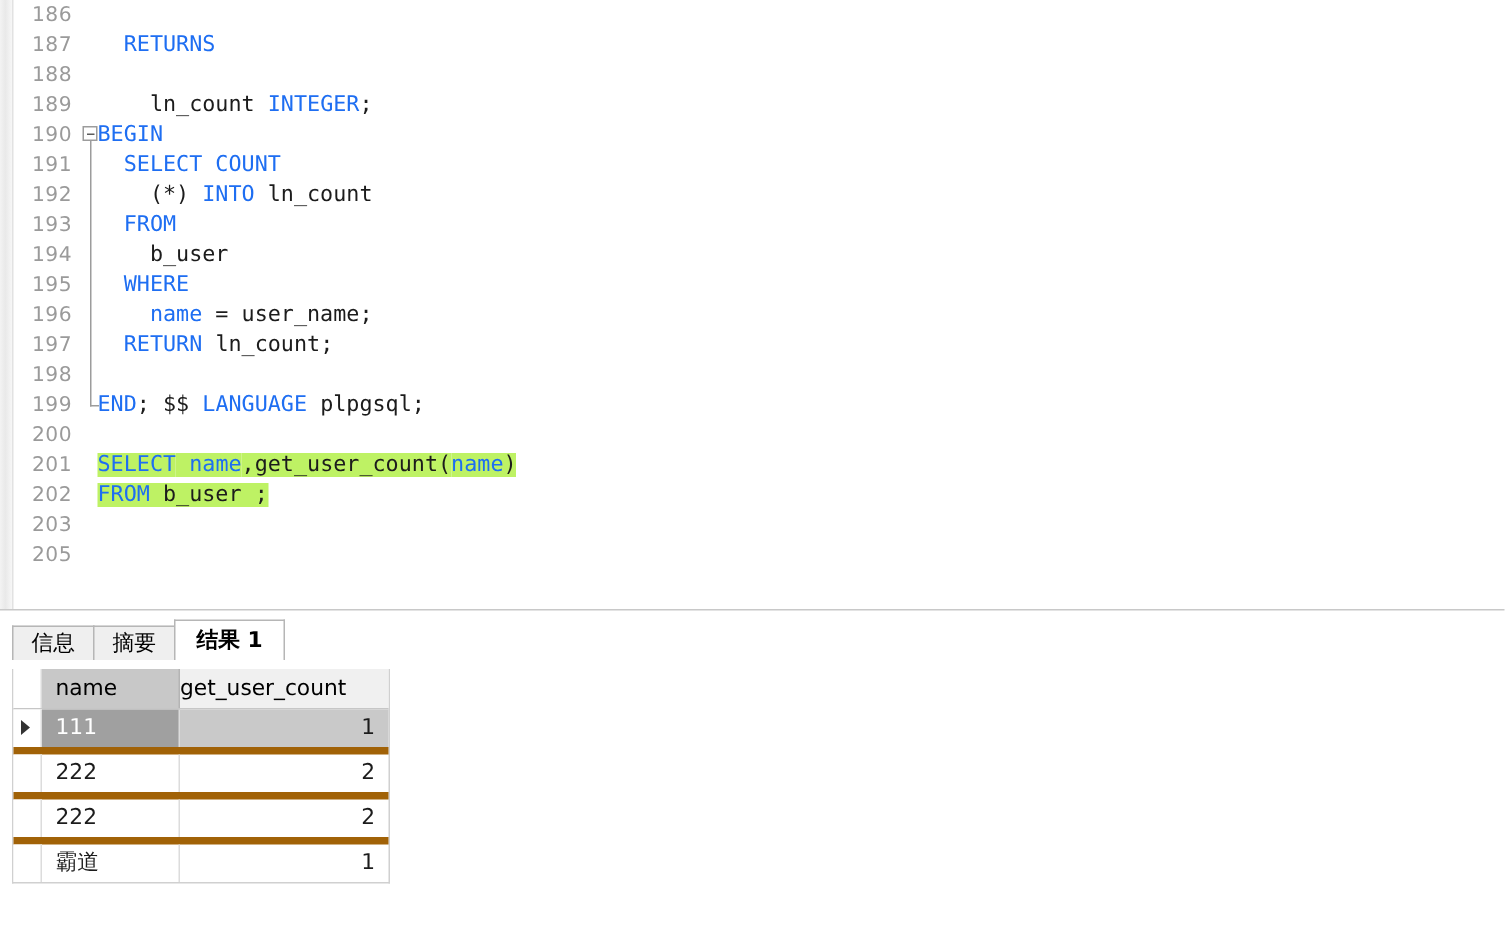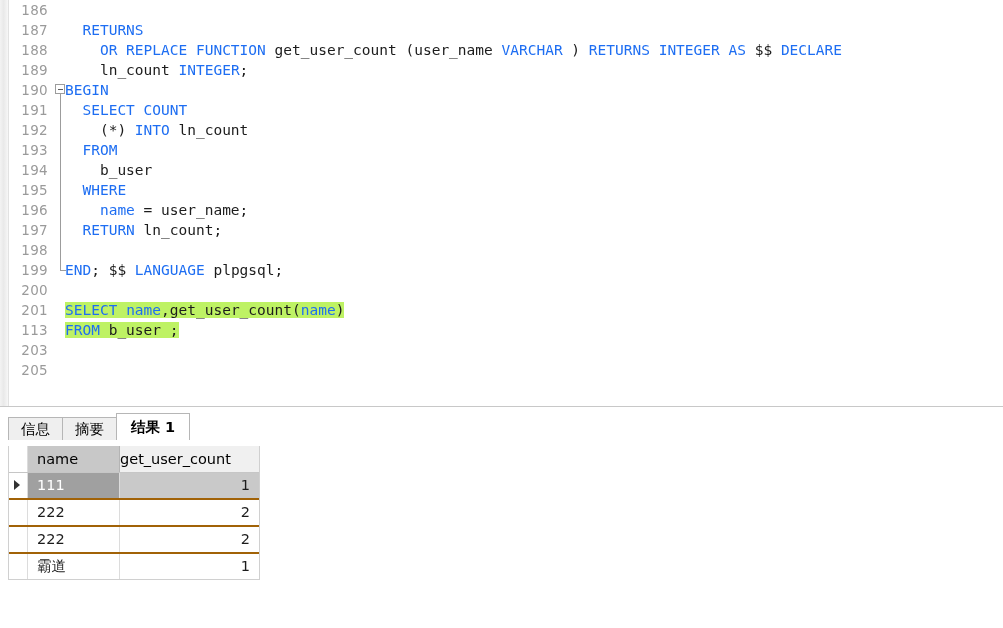--- a/index.html
+++ b/index.html
@@ -180,21 +180,21 @@
     width: 250px;
     border: 1px solid #d0d0d0;
     border-top: none;
     background: #ffffff;
     font-family: "DejaVu Sans", "Liberation Sans", sans-serif;
   }
   .grow {
     display: flex;
     height: 25px;
     align-items: stretch;
-    border-bottom: 2px solid #a16207;
+    border-bottom: 5px solid #a16207;
   }
   .grow:last-child { border-bottom: none; }
   .gind {
     width: 18px;
     flex: 0 0 18px;
     background: #ffffff;
     border-right: 1px solid #dcdcdc;
     position: relative;
   }
   .gc {
@@ -228,35 +228,35 @@
   }
 </style>
 </head>
 <body>
 
 <div id="editor">
   <div id="left-strip"></div>
   <div id="code-area">
       <div class="line"><span class="lnum">186</span><span class="fold"></span><span class="code"></span></div>
       <div class="line"><span class="lnum">187</span><span class="fold"></span><span class="code"><span>  </span><span class="kw">RETURNS</span></span></div>
-      <div class="line"><span class="lnum">188</span><span class="fold"></span><span class="code"><span>    </span><span class="kw">OR REPLACE FUNCTION</span><span> get_user_count (user_name </span><span class="kw">VARCHAR</span><span> ) </span><span class="kw">RETURNS INTEGER AS</span><span> $$ </span><span class="kw">DECLARE</span></span></div>
+      <div class="line"><span class="lnum">188</span><span class="fold"></span></div>
       <div class="line"><span class="lnum">189</span><span class="fold"></span><span class="code"><span>    ln_count </span><span class="kw">INTEGER</span><span>;</span></span></div>
       <div class="line"><span class="lnum">190</span><span class="fold"><span class="fold-box"></span><span class="fold-line"></span></span><span class="code"><span class="kw">BEGIN</span></span></div>
       <div class="line"><span class="lnum">191</span><span class="fold"><span class="fold-through"></span></span><span class="code"><span>  </span><span class="kw">SELECT COUNT</span></span></div>
       <div class="line"><span class="lnum">192</span><span class="fold"><span class="fold-through"></span></span><span class="code"><span>    (*) </span><span class="kw">INTO</span><span> ln_count</span></span></div>
       <div class="line"><span class="lnum">193</span><span class="fold"><span class="fold-through"></span></span><span class="code"><span>  </span><span class="kw">FROM</span></span></div>
       <div class="line"><span class="lnum">194</span><span class="fold"><span class="fold-through"></span></span><span class="code"><span>    b_user</span></span></div>
       <div class="line"><span class="lnum">195</span><span class="fold"><span class="fold-through"></span></span><span class="code"><span>  </span><span class="kw">WHERE</span></span></div>
       <div class="line"><span class="lnum">196</span><span class="fold"><span class="fold-through"></span></span><span class="code"><span>    </span><span class="col">name</span><span> = user_name;</span></span></div>
       <div class="line"><span class="lnum">197</span><span class="fold"><span class="fold-through"></span></span><span class="code"><span>  </span><span class="kw">RETURN</span><span> ln_count;</span></span></div>
       <div class="line"><span class="lnum">198</span><span class="fold"><span class="fold-through"></span></span><span class="code"></span></div>
       <div class="line"><span class="lnum">199</span><span class="fold"><span class="fold-end"></span></span><span class="code"><span class="kw">END</span><span>; $$ </span><span class="kw">LANGUAGE</span><span> plpgsql;</span></span></div>
       <div class="line"><span class="lnum">200</span><span class="fold"></span><span class="code"></span></div>
       <div class="line"><span class="lnum">201</span><span class="fold"></span><span class="code"><span class="kw sel">SELECT</span><span class="sel"> </span><span class="col sel">name</span><span class="sel">,get_user_count(</span><span class="col sel">name</span><span class="sel">)</span></span></div>
-      <div class="line"><span class="lnum">113</span><span class="fold"></span><span class="code"><span class="kw sel">FROM</span><span class="sel"> b_user ;</span></span></div>
+      <div class="line"><span class="lnum">202</span><span class="fold"></span><span class="code"><span class="kw sel">FROM</span><span class="sel"> b_user ;</span></span></div>
       <div class="line"><span class="lnum">203</span><span class="fold"></span><span class="code"></span></div>
       <div class="line"><span class="lnum">205</span><span class="fold"></span><span class="code"></span></div>
     </div>
 </div>
 
 <div id="splitter"></div>
 
 <div id="result-panel">
   <div id="tabbar">
       <div class="tab">信息</div>

